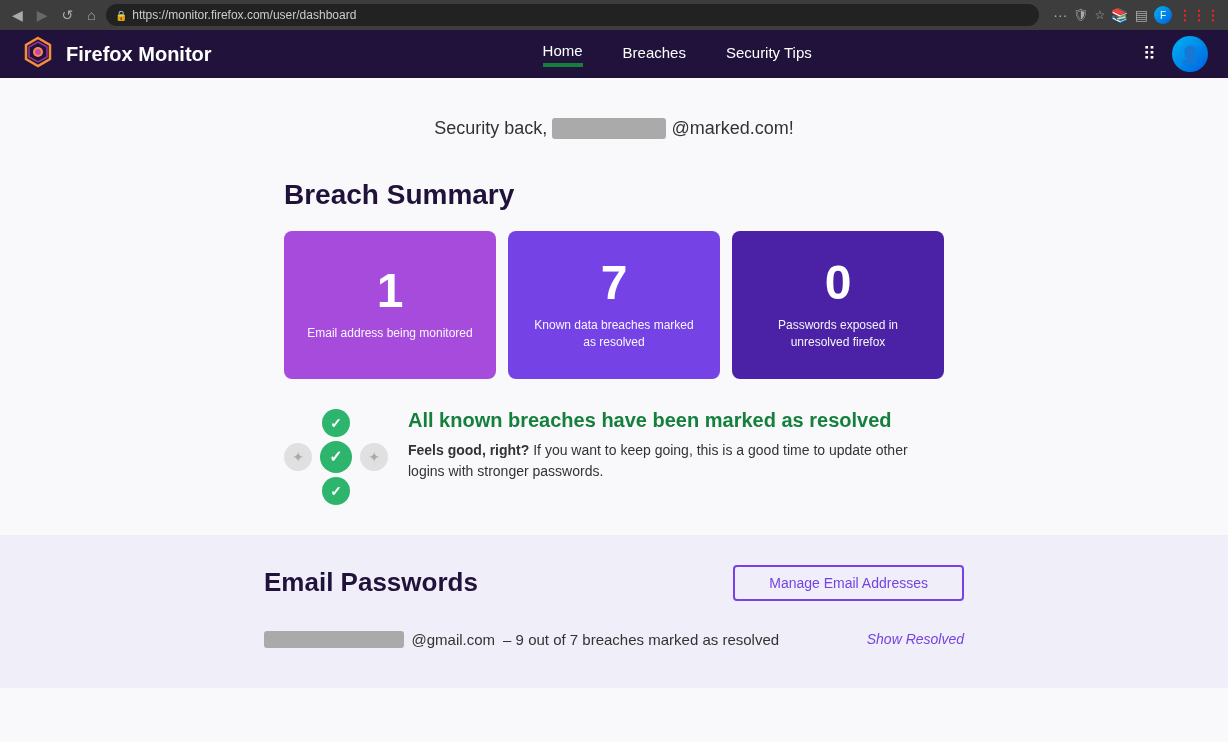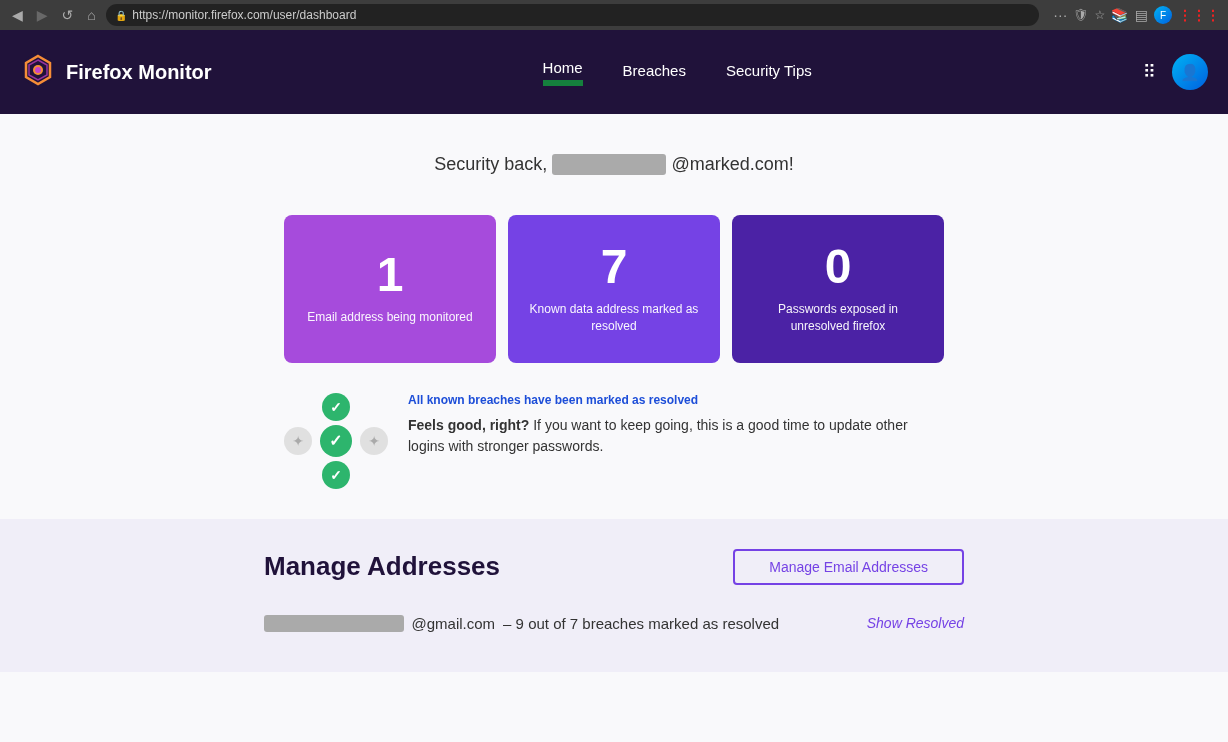--- a/index.html
+++ b/index.html
@@ -42,21 +42,21 @@
     .browser-menu-dots { color: #e22; font-weight: bold; font-size: 14px; cursor: pointer; }
     .browser-shield { color: #aaa; font-size: 12px; }
     .browser-star { color: #aaa; font-size: 12px; }
 
     
     .navbar {
       background: #20123a;
       display: flex;
       align-items: center;
       padding: 0 20px;
-      height: 84px;
+      height: 48px;
       position: relative;
     }
     .logo-area {
       display: flex; align-items: center; gap: 10px; flex: 0 0 auto;
     }
     .logo-text {
       color: white;
       font-size: 20px;
       font-weight: 400;
     }
@@ -65,21 +65,21 @@
       display: flex; gap: 40px; margin: 0 auto; align-items: center;
     }
     .nav-link {
       color: white;
       text-decoration: none;
       font-size: 15px;
       padding-bottom: 4px;
       cursor: pointer;
     }
     .nav-link.active {
-      border-bottom: 6px solid #15803d;
+      border-bottom: 4px solid #15803d;
       color: white;
     }
     .nav-right {
       display: flex; align-items: center; gap: 16px;
     }
     .grid-icon {
       color: white; font-size: 18px; cursor: pointer;
     }
     .user-avatar {
       width: 36px; height: 36px; border-radius: 50%;
@@ -192,22 +192,22 @@
       color: white; font-size: 14px; font-weight: 700;
     }
     .resolved-icon-stack {
       display: flex;
       flex-direction: column;
       align-items: center;
       gap: 4px;
     }
     .resolved-text-section { flex: 1; }
     .resolved-headline {
-      color: #1d4ed8;
-      font-size: 12px;
+      color: #15803d;
+      font-size: 20px;
       font-weight: 700;
       margin-bottom: 8px;
     }
     .resolved-body {
       font-size: 14px;
       color: #333;
       line-height: 1.5;
     }
     .resolved-body strong { font-weight: 700; }
 
@@ -326,28 +326,29 @@
 
   <div class="welcome-section">
     <span class="welcome-text">
       <span>Security back,</span>
       <span class="welcome-email-blur">████████</span>
       <span>@marked.com!</span>
     </span>
   </div>
 
   <div class="breach-summary-section">
+    <div class="breach-summary-title">Breach Summary</div>
     <div class="summary-cards">
       <div class="summary-card">
         <div class="summary-card-number">1</div>
         <div class="summary-card-label">Email address being monitored</div>
       </div>
       <div class="summary-card">
         <div class="summary-card-number">7</div>
-        <div class="summary-card-label">Known data address marked as resolved</div>
+        <div class="summary-card-label">Known data breaches marked as resolved</div>
       </div>
       <div class="summary-card">
         <div class="summary-card-number">0</div>
         <div class="summary-card-label">Passwords exposed in unresolved firefox</div>
       </div>
     </div>
   </div>
 
   <div class="resolved-section">
     <div class="resolved-icon-stack">
@@ -363,21 +364,21 @@
       <div class="resolved-headline">All known breaches have been marked as resolved</div>
       <div class="resolved-body">
         <strong>Feels good, right?</strong><span> If you want to keep going, this is a good time to update other logins with stronger passwords.</span>
       </div>
     </div>
   </div>
 
   <div class="email-addresses-section">
     <div class="email-addresses-inner">
       <div class="email-addresses-header">
-        <div class="email-addresses-title">Manage Addresses</div>
+        <div class="email-addresses-title">Email Passwords</div>
         <button class="manage-btn">Manage Email Addresses</button>
       </div>
       <div class="email-row">
         <span class="email-blur">████████████</span>
         <span>@gmail.com</span>
         <span>– 9 out of 7 breaches marked as resolved</span>
         <a class="show-resolved-link">Show Resolved</a>
       </div>
     </div>
   </div>

